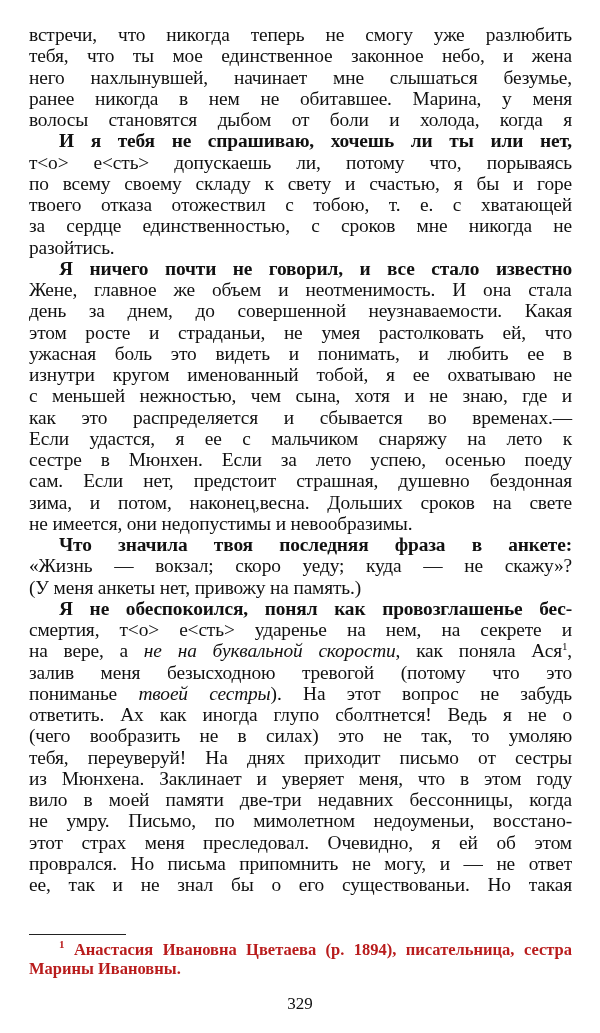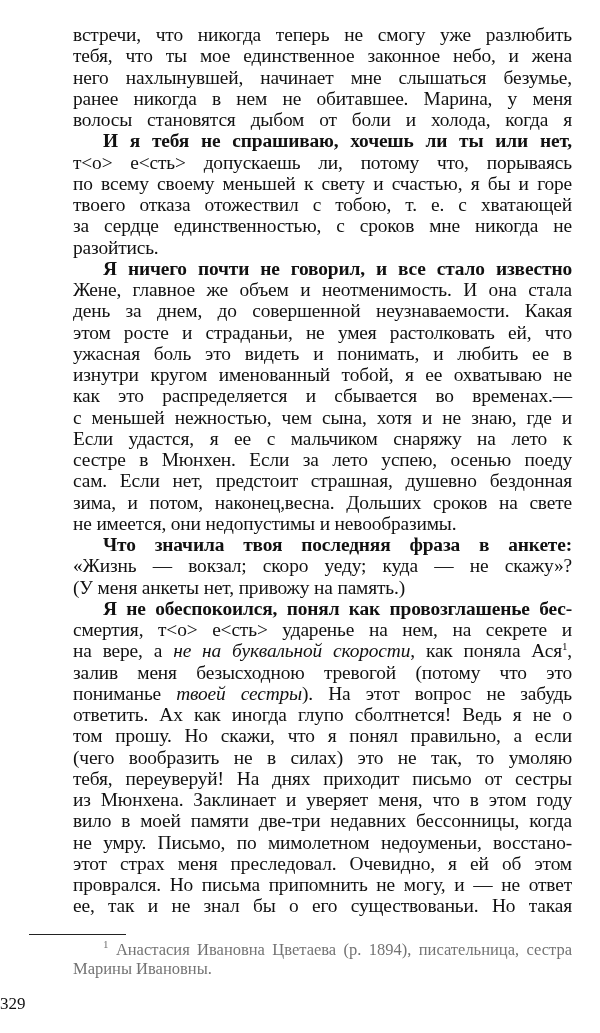--- a/index.html
+++ b/index.html
@@ -3,74 +3,73 @@
 <meta charset="utf-8">
 <style>
   html, body { margin: 0; padding: 0; background: #ffffff; }
   body { width: 600px; height: 1033px; position: relative; overflow: hidden; }
   .page {
     position: absolute; left: 29px; top: 24px; width: 543px;
     font-family: "Liberation Serif", serif;
     font-size: 19.4px; line-height: 21.25px; color: #111111;
     text-align: justify; letter-spacing: -0.15px;
   }
-  .line { display: block; white-space: nowrap; text-align-last: justify; height: 21.25px; margin-left: 44px; }
+  .line { display: block; white-space: nowrap; text-align-last: justify; height: 21.25px; }
   .line.last { text-align-last: left; }
   .indent { text-indent: 30px; font-weight: bold; }
   .it { font-style: italic; }
   sup { font-size: 11px; line-height: 0; vertical-align: 7px; }
   .rule { position: absolute; left: 29px; top: 934px; width: 97px; height: 1px; background: #222; }
   .foot {
     position: absolute; left: 29px; top: 940px; width: 543px;
-    font-family: "Liberation Serif", serif; font-size: 16.5px; line-height: 19px; color: #737373;
+    font-family: "Liberation Serif", serif; font-size: 16.5px; line-height: 19px; color: #b91c1c; font-weight: bold;
   }
   .foot .line { height: 19px; }
   .pagenum {
-    position: absolute; left: 0; width: 600px; top: 994px; 
+    position: absolute; left: 0; width: 600px; top: 994px; text-align: center;
     font-family: "Liberation Serif", serif; font-size: 17px; color: #111;
   }
 </style>
 </head>
 <body>
 
 <div class="page">
   <span class="line">встречи, что никогда теперь не смогу уже разлюбить</span>
   <span class="line">тебя, что ты мое единственное законное небо, и жена</span>
   <span class="line">него нахлынувшей, начинает мне слышаться безумье,</span>
   <span class="line">ранее никогда в нем не обитавшее. Марина, у меня</span>
   <span class="line">волосы становятся дыбом от боли и холода, когда я</span>
   <span class="line indent">И я тебя не спрашиваю, хочешь ли ты или нет,</span>
   <span class="line">т&lt;о&gt; е&lt;сть&gt; допускаешь ли, потому что, порываясь</span>
-  <span class="line">по всему своему меньшей к свету и счастью, я бы и горе</span>
+  <span class="line">по всему своему складу к свету и счастью, я бы и горе</span>
   <span class="line">твоего отказа отожествил с тобою, т. е. с хватающей</span>
   <span class="line">за сердце единственностью, с сроков мне никогда не</span>
   <span class="line last">разойтись.</span>
   <span class="line indent">Я ничего почти не говорил, и все стало известно</span>
   <span class="line">Жене, главное же объем и неотменимость. И она стала</span>
   <span class="line">день за днем, до совершенной неузнаваемости. Какая</span>
   <span class="line">этом росте и страданьи, не умея растолковать ей, что</span>
   <span class="line">ужасная боль это видеть и понимать, и любить ее в</span>
   <span class="line">изнутри кругом именованный тобой, я ее охватываю не</span>
+  <span class="line">с меньшей нежностью, чем сына, хотя и не знаю, где и</span>
   <span class="line">как это распределяется и сбывается во временах.—</span>
-  <span class="line">с меньшей нежностью, чем сына, хотя и не знаю, где и</span>
   <span class="line">Если удастся, я ее с мальчиком снаряжу на лето к</span>
   <span class="line">сестре в Мюнхен. Если за лето успею, осенью поеду</span>
   <span class="line">сам. Если нет, предстоит страшная, душевно бездонная</span>
   <span class="line">зима, и потом, наконец,весна. Дольших сроков на свете</span>
   <span class="line last">не имеется, они недопустимы и невообразимы.</span>
   <span class="line indent">Что значила твоя последняя фраза в анкете:</span>
   <span class="line">«Жизнь — вокзал; скоро уеду; куда — не скажу»?</span>
   <span class="line last">(У меня анкеты нет, привожу на память.)</span>
   <span class="line indent">Я не обеспокоился, понял как провозглашенье бес-</span>
   <span class="line">смертия, т&lt;о&gt; е&lt;сть&gt; ударенье на нем, на секрете и</span>
   <span class="line"><span>на вере, а </span><span class="it">не на буквальной скорости</span><span>, как поняла Ася</span><sup>1</sup><span>,</span></span>
   <span class="line">залив меня безысходною тревогой (потому что это</span>
   <span class="line"><span>пониманье </span><span class="it">твоей сестры</span><span>). На этот вопрос не забудь</span></span>
   <span class="line">ответить. Ах как иногда глупо сболтнется! Ведь я не о</span>
-  <span class="line">том прошу. Но скажи, что я понял правильно, а если</span>
   <span class="line">(чего вообразить не в силах) это не так, то умоляю</span>
   <span class="line">тебя, переуверуй! На днях приходит письмо от сестры</span>
   <span class="line">из Мюнхена. Заклинает и уверяет меня, что в этом году</span>
   <span class="line">вило в моей памяти две-три недавних бессонницы, когда</span>
   <span class="line">не умру. Письмо, по мимолетном недоуменьи, восстано-</span>
   <span class="line">этот страх меня преследовал. Очевидно, я ей об этом</span>
   <span class="line">проврался. Но письма припомнить не могу, и — не ответ</span>
   <span class="line">ее, так и не знал бы о его существованьи. Но такая</span>
 </div>
 

